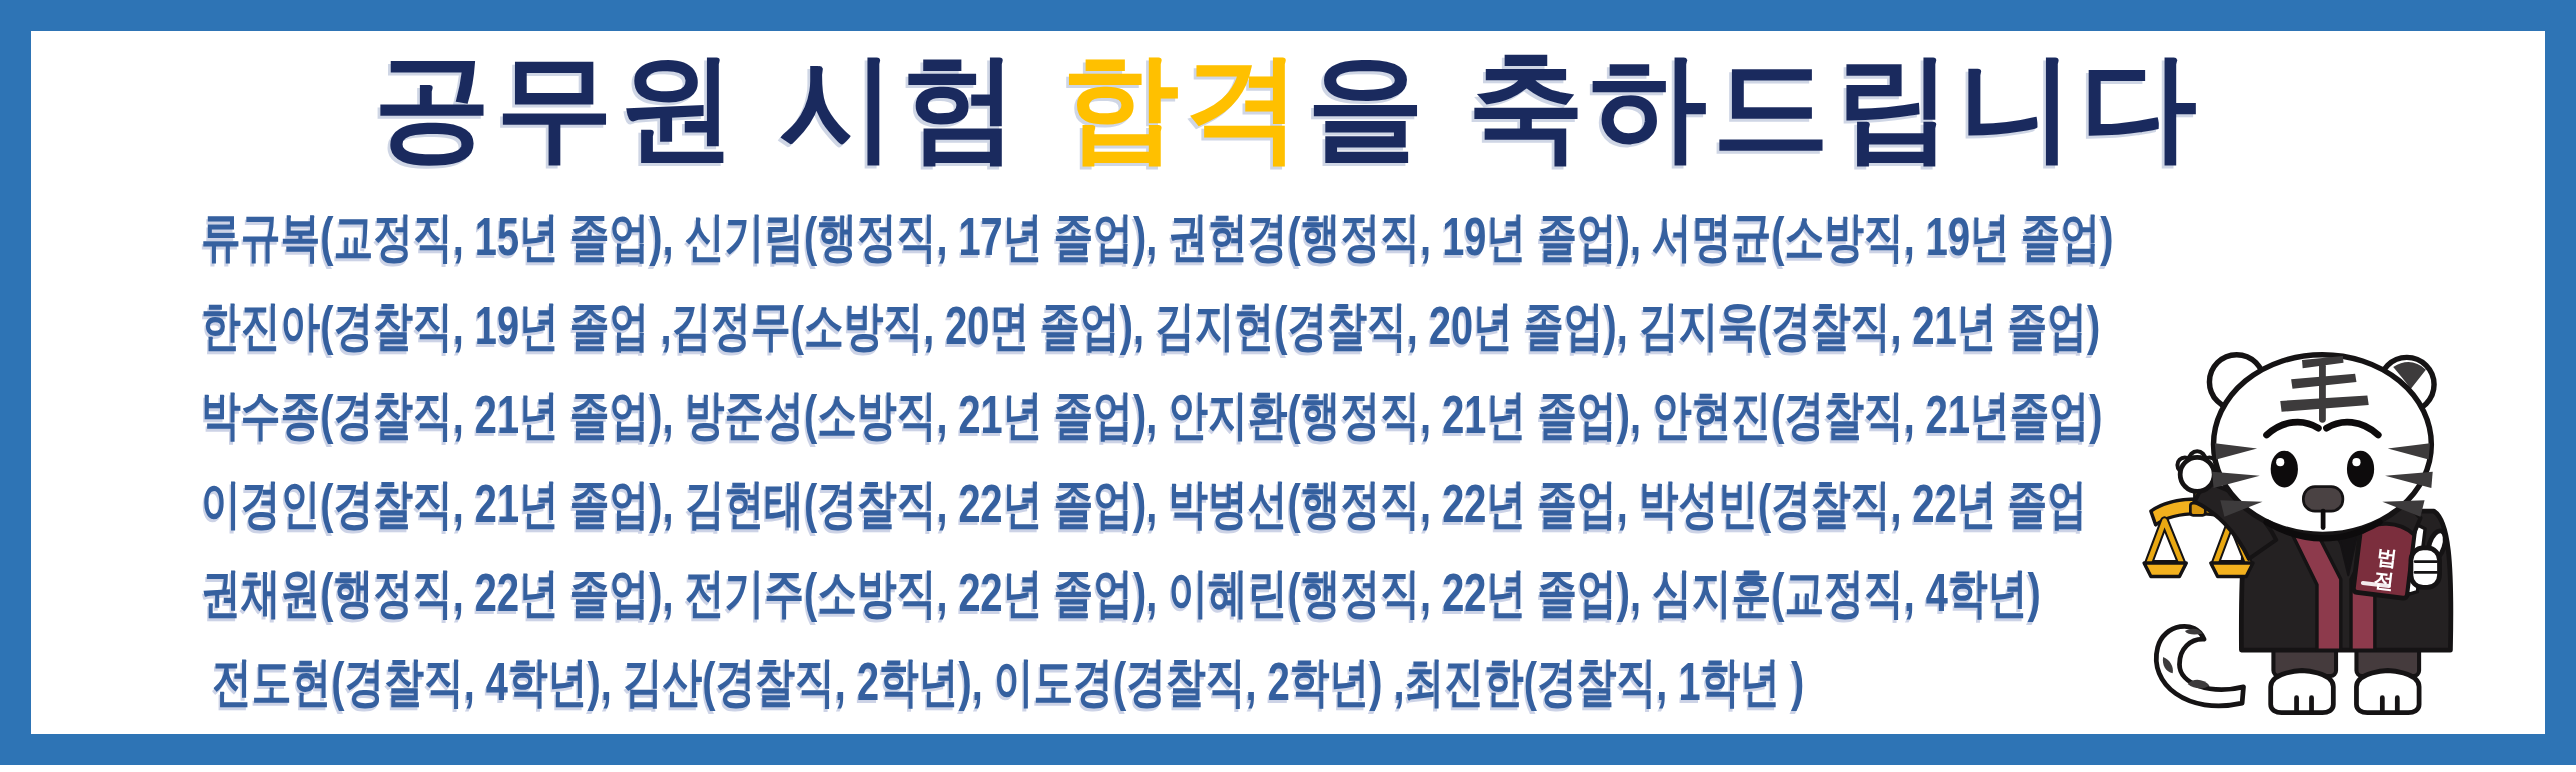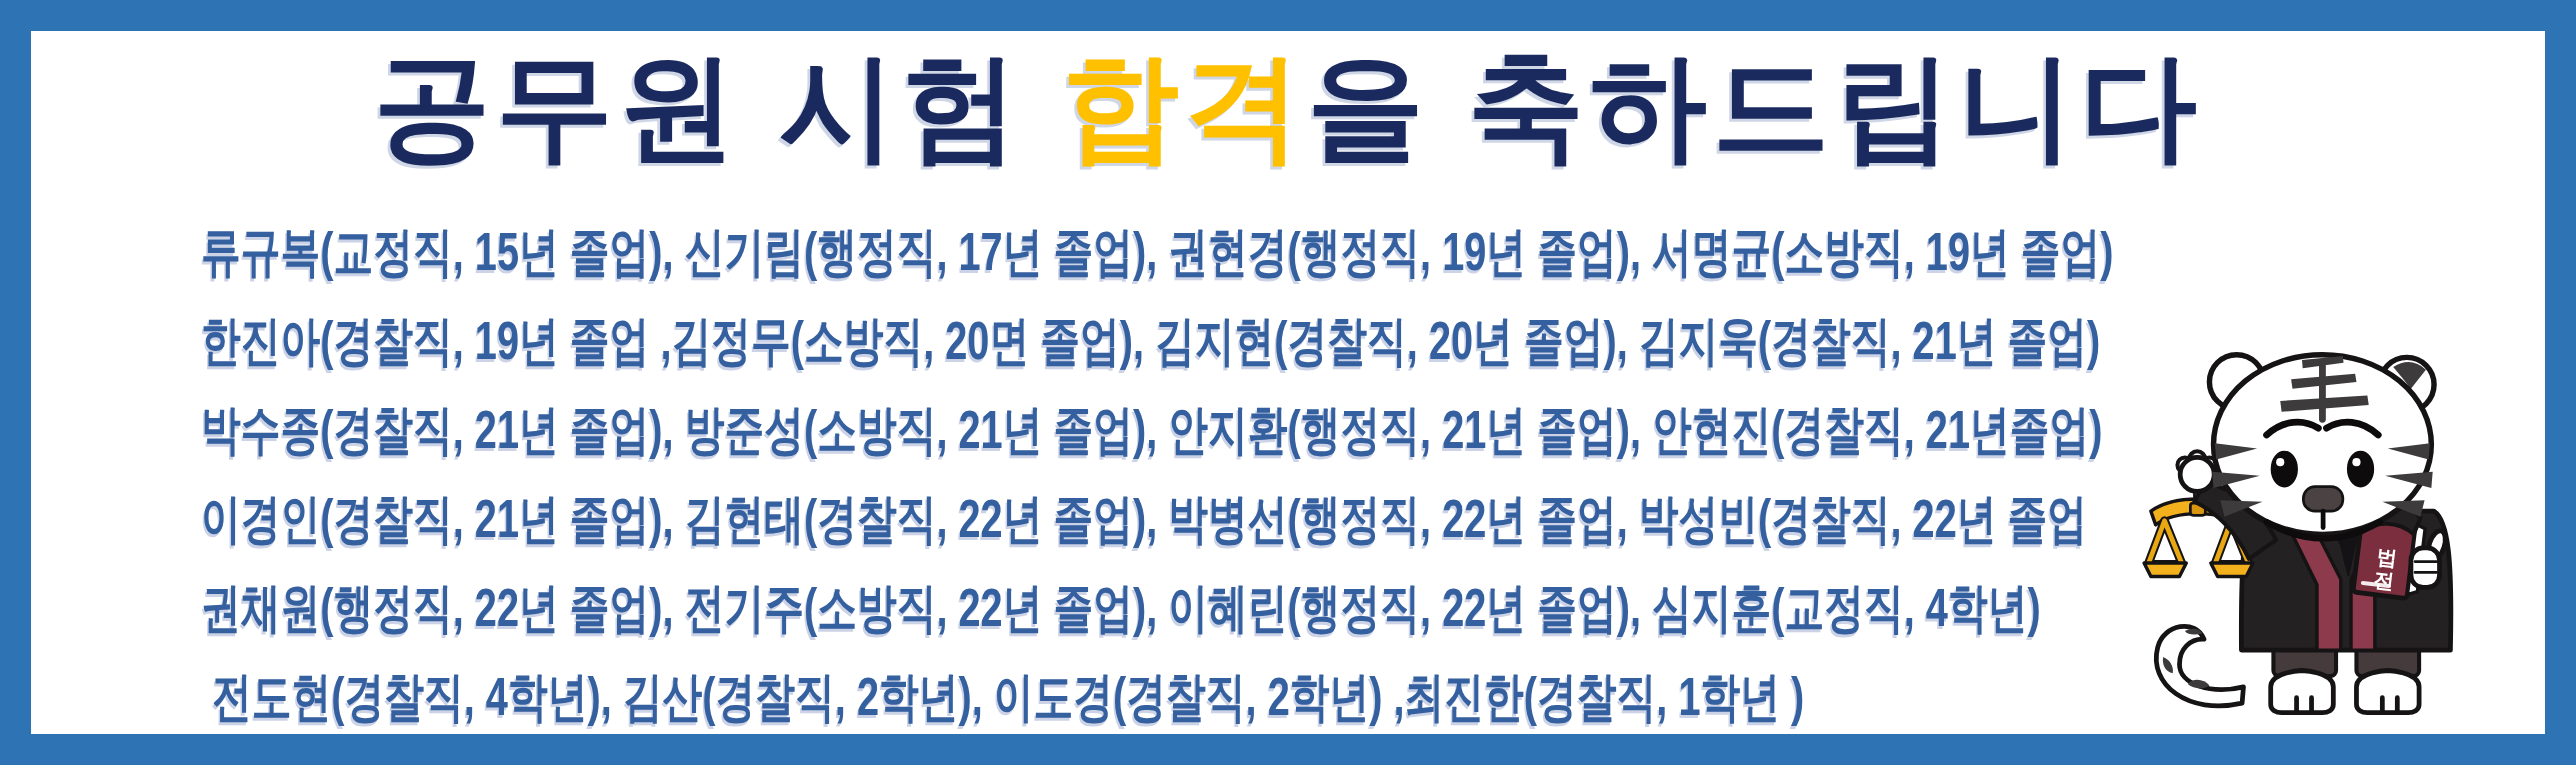--- a/index.html
+++ b/index.html
@@ -19,21 +19,21 @@
   .title{
     position:absolute;left:0;right:0;top:5.5px;margin:0;
     text-align:center;
     font-size:117px;line-height:1.2;font-weight:bold;
     letter-spacing:5.5px;white-space:pre;
     color:#1a2a5e;
     text-shadow:-2.7px 3.4px 0 rgba(168,180,208,0.55);
   }
   .title .hl{color:#ffc000;}
   .lines{
-    position:absolute;left:170px;top:176px;width:2317px;
+    position:absolute;left:170px;top:161px;width:2317px;
   }
   .line{
     font-size:53px;font-weight:bold;color:#35609f;
     line-height:89px;white-space:pre;width:max-content;
     transform:scaleX(0.75);transform-origin:0 50%;
     letter-spacing:0px;
     text-shadow:-2px 2.7px 0 rgba(172,182,214,0.6);
   }
   .mascot{
     position:absolute;left:2109px;top:318px;width:388px;height:368px;

